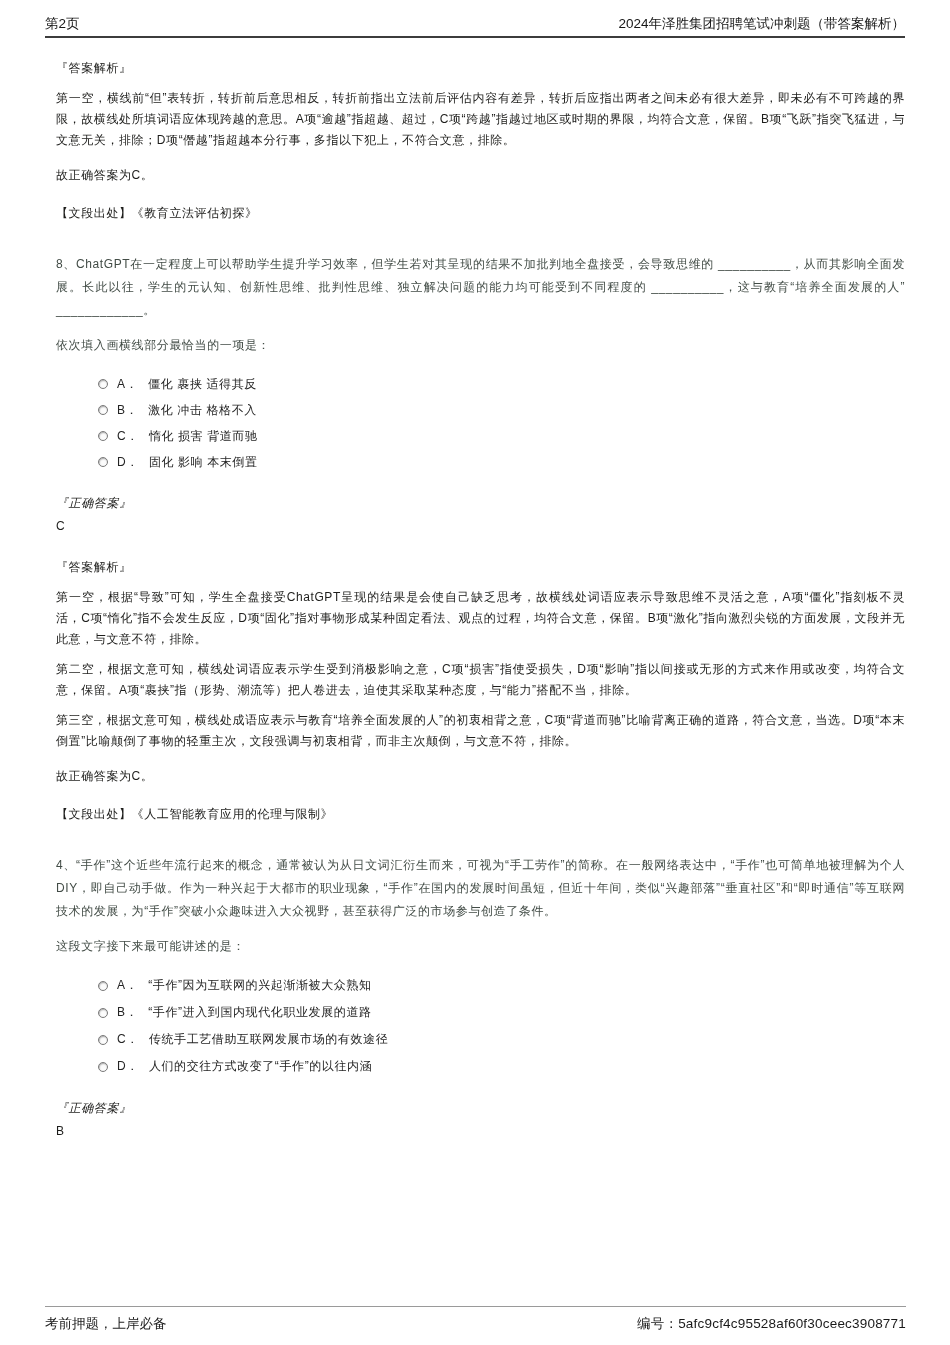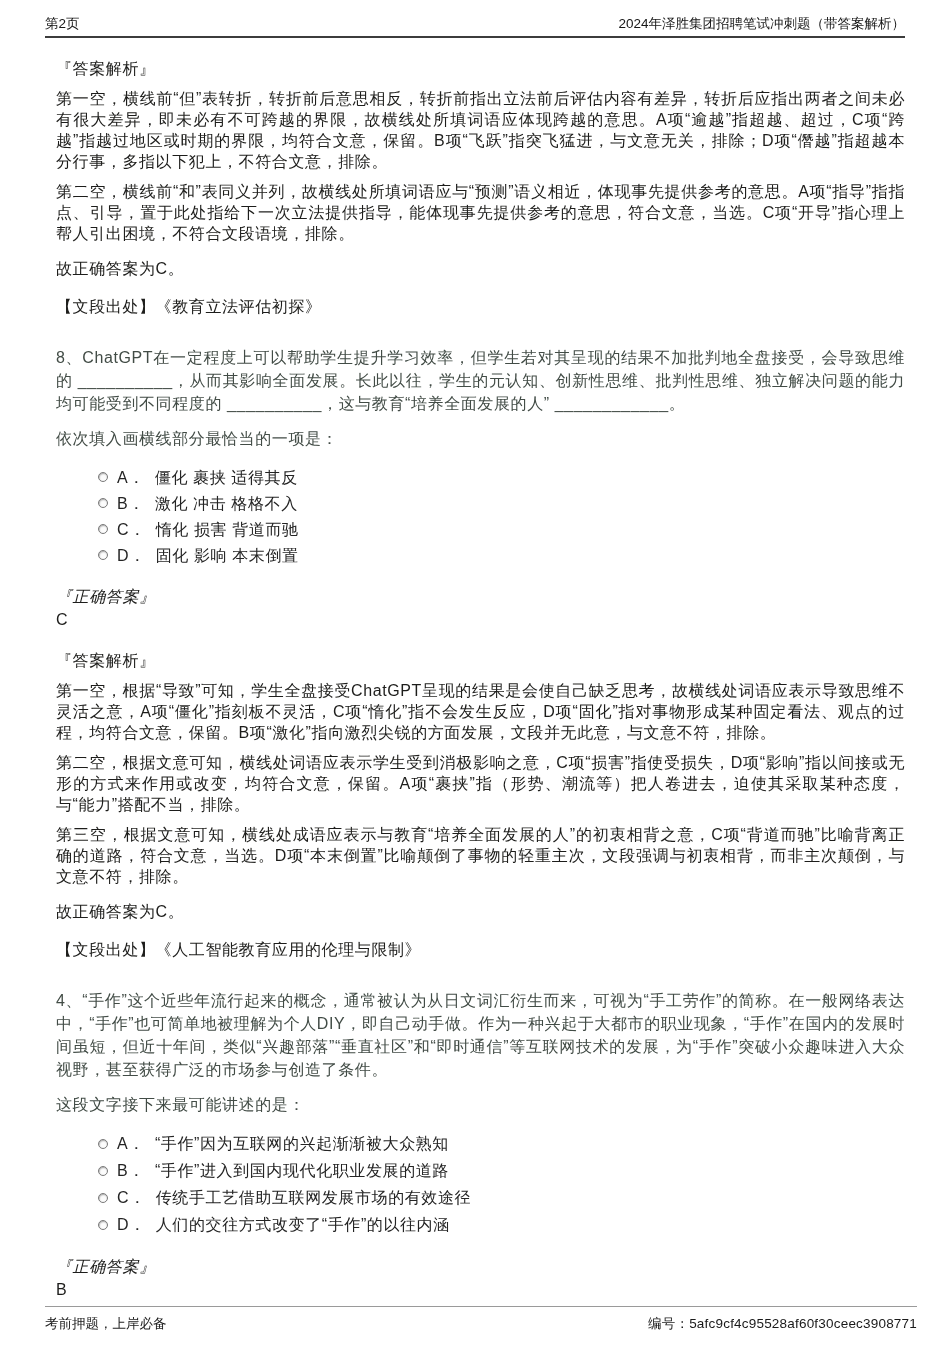--- a/index.html
+++ b/index.html
@@ -28,21 +28,21 @@
     border-bottom: 2px solid var(--header-rule);
     display: flex;
     justify-content: space-between;
     align-items: flex-end;
     font-size: 13.5px;
     color: #161616;
   }
 
   .content {
     margin: 0 45px 4px 56px;
-    font-size: 16px;
+    font-size: 12px;
     letter-spacing: 0.6px;
     line-height: 21px;
   }
 
   .label { margin-top: 20px; }
   .para { margin-top: 9px; text-align: justify; }
   .conclusion { margin-top: 14px; }
   .source { margin-top: 17px; }
 
   .stem {
@@ -65,21 +65,21 @@
     margin-right: 9px;
     flex: 0 0 auto;
   }
   .opt-label { margin-right: 10px; }
 
   .answer-label { margin-top: 18px; font-style: italic; }
   .answer-value { margin-top: 2px; }
 
   .footer {
     position: absolute;
-    left: 45px; right: 33px;
+    left: 45px; right: 44px;
     top: 1306px;
     border-top: 1px solid var(--footer-rule);
     padding-top: 8px;
     display: flex;
     justify-content: space-between;
     font-size: 13.5px;
     color: #1a1a1a;
   }
   .footer .serial { letter-spacing: 0.2px; }
 </style>
@@ -90,21 +90,20 @@
 
   <div class="header">
     <span>第2页</span>
     <span>2024年泽胜集团招聘笔试冲刺题（带答案解析）</span>
   </div>
 
   <div class="content">
 
     <div class="label">『答案解析』</div>
     <p class="para">第一空，横线前“但”表转折，转折前后意思相反，转折前指出立法前后评估内容有差异，转折后应指出两者之间未必有很大差异，即未必有不可跨越的界限，故横线处所填词语应体现跨越的意思。A项“逾越”指超越、超过，C项“跨越”指越过地区或时期的界限，均符合文意，保留。B项“飞跃”指突飞猛进，与文意无关，排除；D项“僭越”指超越本分行事，多指以下犯上，不符合文意，排除。</p>
-    <p class="para">第二空，横线前“和”表同义并列，故横线处所填词语应与“预测”语义相近，体现事先提供参考的意思。A项“指导”指指点、引导，置于此处指给下一次立法提供指导，能体现事先提供参考的意思，符合文意，当选。C项“开导”指心理上帮人引出困境，不符合文段语境，排除。</p>
     <p class="conclusion">故正确答案为C。</p>
     <p class="source">【文段出处】《教育立法评估初探》</p>
 
     <p class="stem">8、ChatGPT在一定程度上可以帮助学生提升学习效率，但学生若对其呈现的结果不加批判地全盘接受，会导致思维的 __________，从而其影响全面发展。长此以往，学生的元认知、创新性思维、批判性思维、独立解决问题的能力均可能受到不同程度的 __________，这与教育“培养全面发展的人” ____________。</p>
     <p class="prompt">依次填入画横线部分最恰当的一项是：</p>
 
     <div class="options">
       <div class="option">
         <span class="radio"></span>
         <span class="opt-label">A．</span>

